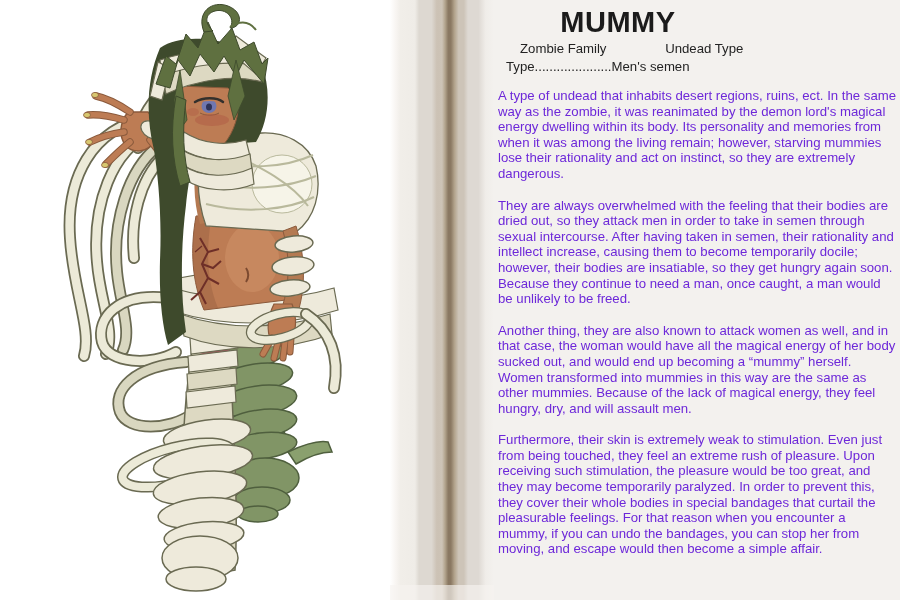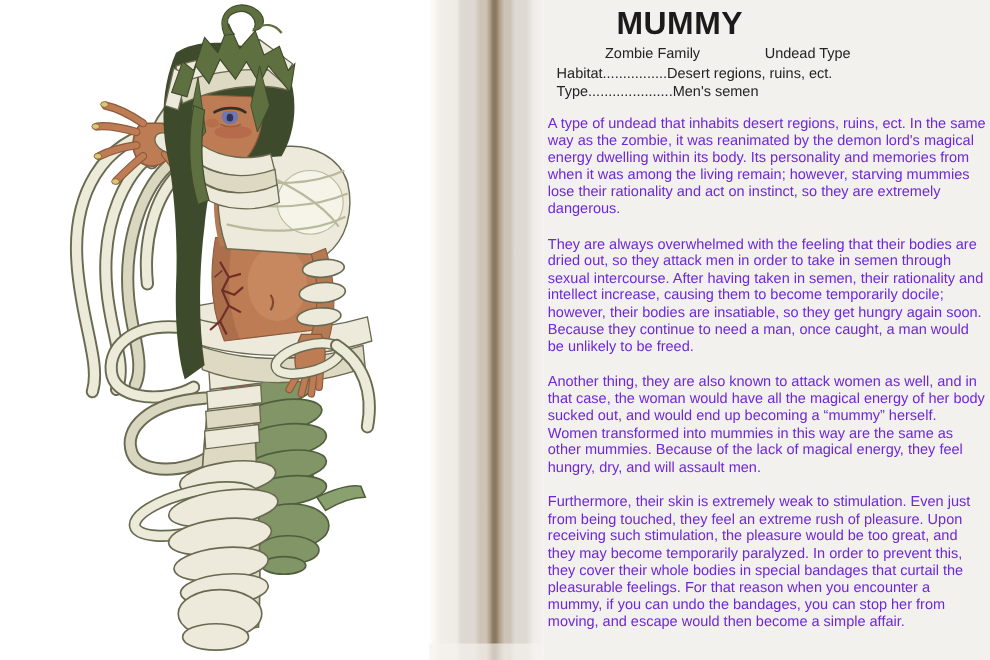--- a/index.html
+++ b/index.html
@@ -29,21 +29,21 @@
   .page-right{
     position:absolute;left:494px;top:0;width:406px;height:600px;
     background:#f3f1ee;color:#232323;
   }
   .content{padding:5px 19px 0 4px;}
   .title{
     font-size:29px;line-height:30px;font-weight:bold;color:#1b1b1b;
     width:240px;text-align:center;margin:2px 0 0 0;letter-spacing:0.5px;
   }
   .family-row{margin-top:4px;height:15px;font-size:13.2px;white-space:nowrap;}
-  .family-row .family{margin-left:52px;}
+  .family-row .family{margin-left:22px;}
   .family-row .type{margin-left:55px;}
   .stats{margin:3px 0 0 8px;font-size:13.2px;line-height:16px;}
   .stats div{white-space:nowrap;}
   .body-text{margin-top:13px;width:400px;font-size:13.2px;line-height:15.6px;color:#6d28d9;}
   .body-text p{margin:0 0 16px 0;}
 </style>
 </head>
 <body>
 
 <div class="page-left">
@@ -227,21 +227,20 @@
 </div>
 
 <div class="page-right">
   <div class="content">
     <h1 class="title">MUMMY</h1>
     <div class="family-row">
       <span class="family">Zombie Family</span>
       <span class="type">Undead Type</span>
     </div>
     <div class="stats">
-      <div>Habitat................Desert regions, ruins, ect.</div>
       <div>Type.....................Men's semen</div>
     </div>
     <div class="body-text">
       <p>A type of undead that inhabits desert regions, ruins, ect. In the same way as the zombie, it was reanimated by the demon lord's magical energy dwelling within its body. Its personality and memories from when it was among the living remain; however, starving mummies lose their rationality and act on instinct, so they are extremely dangerous.</p>
       <p>They are always overwhelmed with the feeling that their bodies are dried out, so they attack men in order to take in semen through sexual intercourse. After having taken in semen, their rationality and intellect increase, causing them to become temporarily docile; however, their bodies are insatiable, so they get hungry again soon. Because they continue to need a man, once caught, a man would be unlikely to be freed.</p>
       <p>Another thing, they are also known to attack women as well, and in that case, the woman would have all the magical energy of her body sucked out, and would end up becoming a “mummy” herself. Women transformed into mummies in this way are the same as other mummies. Because of the lack of magical energy, they feel hungry, dry, and will assault men.</p>
       <p>Furthermore, their skin is extremely weak to stimulation. Even just from being touched, they feel an extreme rush of pleasure. Upon receiving such stimulation, the pleasure would be too great, and they may become temporarily paralyzed. In order to prevent this, they cover their whole bodies in special bandages that curtail the pleasurable feelings. For that reason when you encounter a mummy, if you can undo the bandages, you can stop her from moving, and escape would then become a simple affair.</p>
     </div>
   </div>
 </div>

